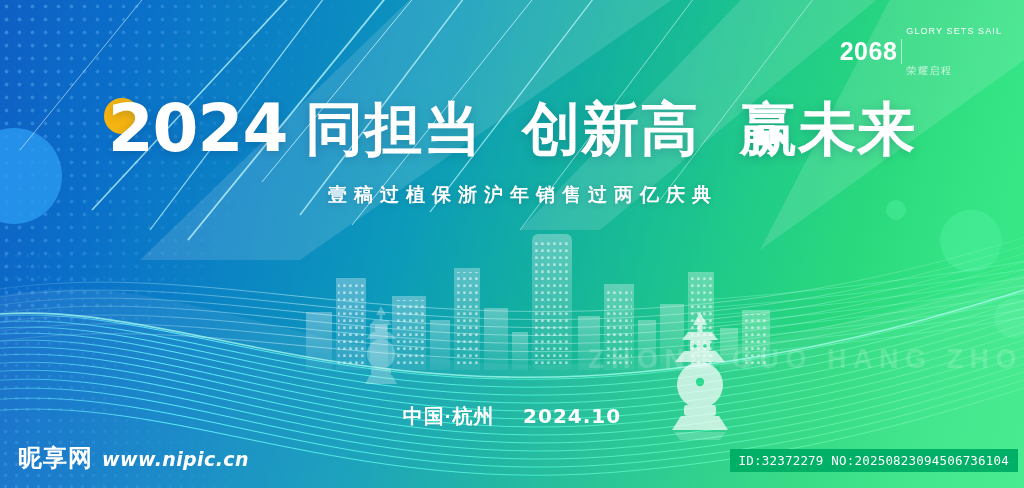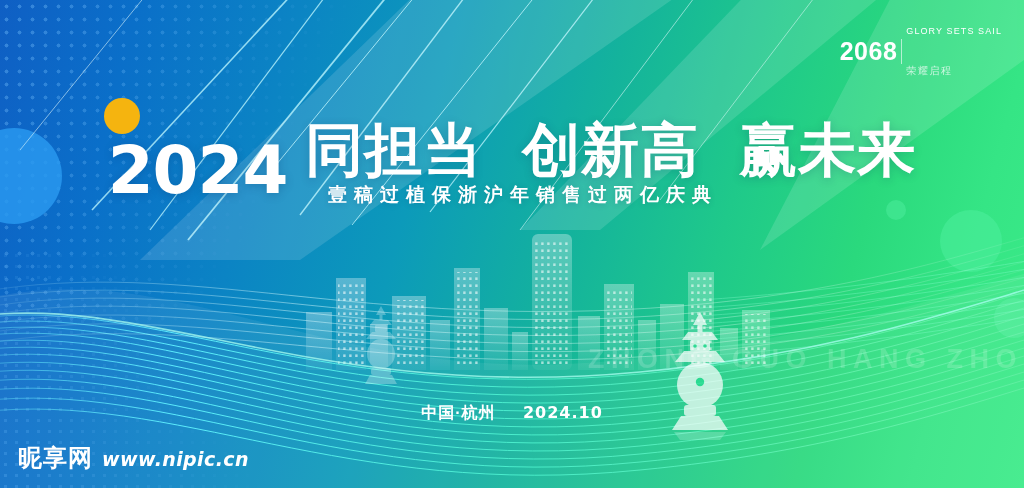--- a/index.html
+++ b/index.html
@@ -93,40 +93,39 @@
   }
   .dot-accent{
     position:absolute;left:-4px;top:2px;width:36px;height:36px;
     border-radius:50%;background:#f5b40f;z-index:0;
   }
   .hl-year{
     position:relative;z-index:1;
     font-size:66px;font-weight:700;letter-spacing:-1px;
     font-family:"DejaVu Sans","Liberation Sans",sans-serif;
     text-shadow:0 2px 10px rgba(0,40,90,.22);
-    margin-top:42px;
   }
   .hl-cn{
     position:relative;z-index:1;
     font-size:58px;font-weight:700;letter-spacing:1px;margin-left:18px;
     text-shadow:0 2px 10px rgba(0,40,90,.22);
   }
   .hl-gap{display:inline-block;width:22px;}
 
   
   .subtitle{
     position:absolute;left:11px;top:182px;width:1024px;text-align:center;
     font-size:19px;font-weight:600;color:#ffffff;letter-spacing:7px;
     text-shadow:0 1px 6px rgba(0,40,90,.20);
   }
 
   
   .placedate{
     position:absolute;left:0;top:403px;width:1024px;text-align:center;
-    color:#ffffff;font-size:16px;font-weight:600;letter-spacing:1px;
+    color:#ffffff;font-size:20px;font-weight:600;letter-spacing:1px;
   }
   .placedate .pd-date{margin-left:22px;font-family:"DejaVu Sans","Liberation Sans",sans-serif;}
 
   
   .wm-left{
     position:absolute;left:18px;bottom:14px;
     display:flex;align-items:baseline;gap:9px;
   }
   .wm-cn{
     font-size:24px;font-weight:700;color:#ffffff;letter-spacing:1px;
@@ -353,14 +352,15 @@
   <div class="placedate">
     <span>中国·杭州</span>
     <span class="pd-date">2024.10</span>
   </div>
 
   <div class="wm-left">
     <span class="wm-cn">昵享网</span>
     <span class="wm-url">www.nipic.cn</span>
   </div>
 
+  <div class="id-badge">ID:32372279 NO:20250823094506736104</div>
 
 </div>
 
 </body></html>

